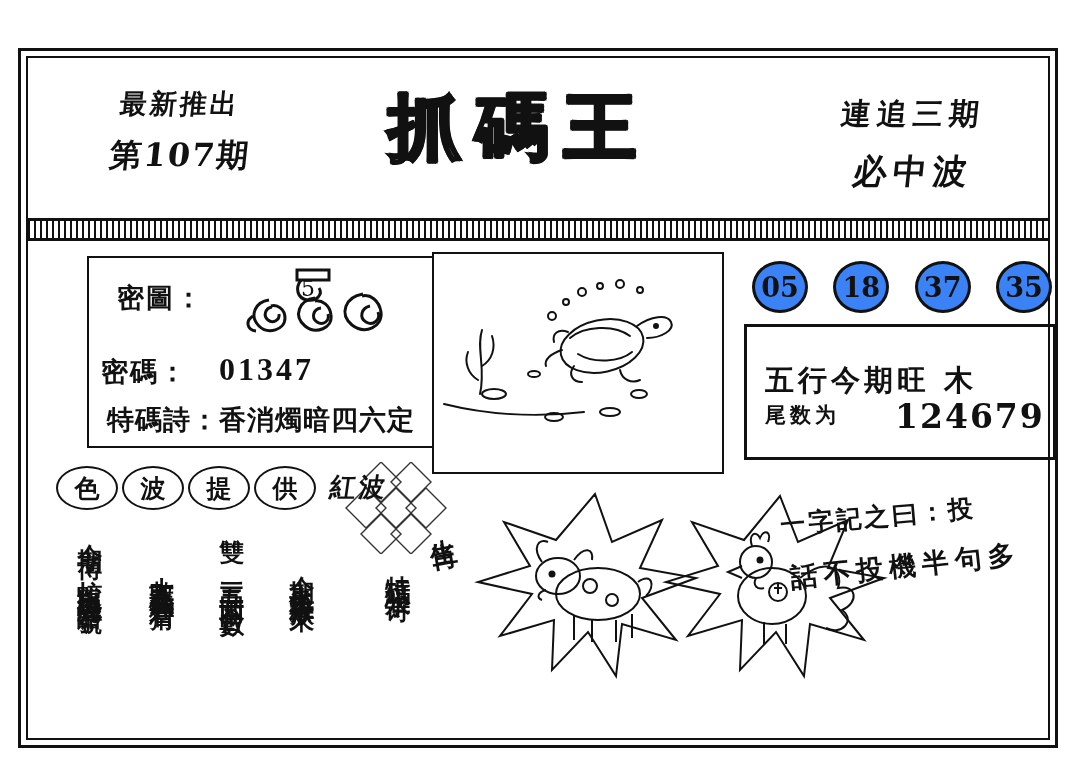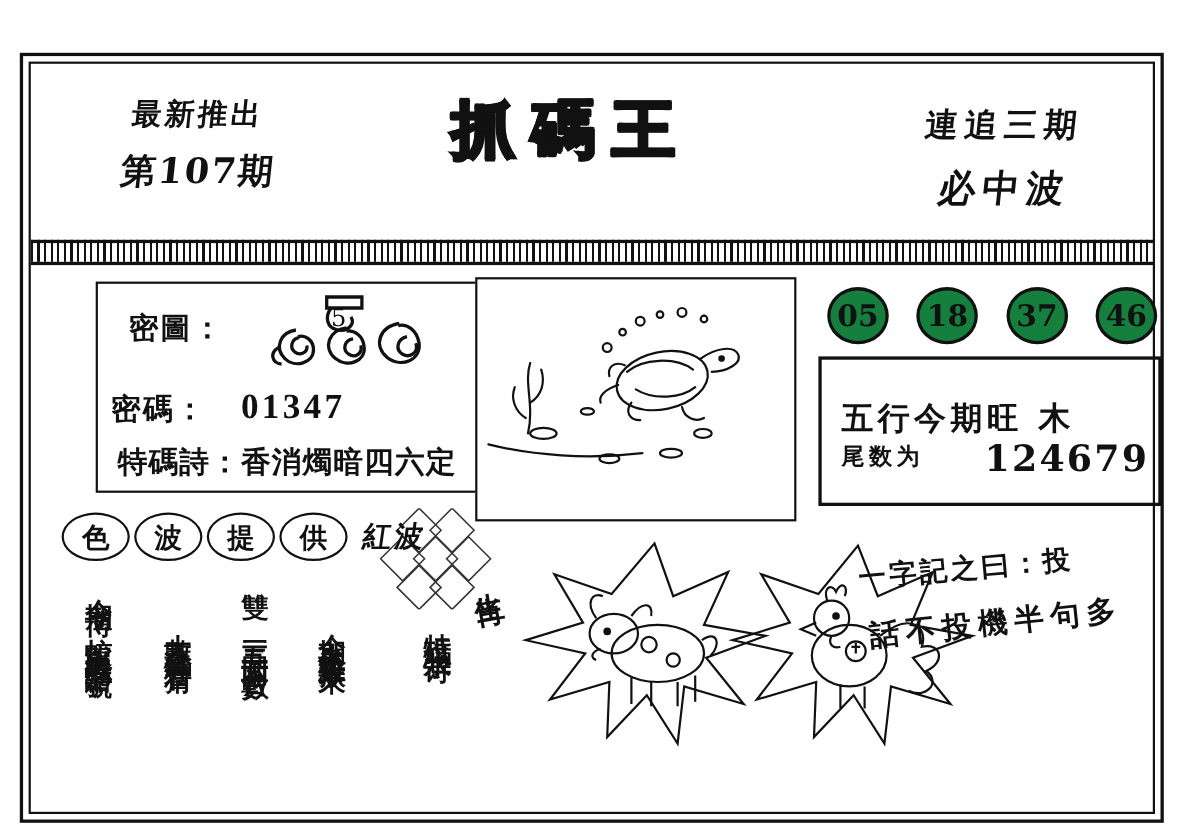--- a/index.html
+++ b/index.html
@@ -71,21 +71,21 @@
     transform: skewX(-6deg);
     white-space: nowrap;
   }
   .hdr-title {
     position: absolute;
     left: 265px;
     top: 12px;
     width: 430px;
     text-align: center;
     font-family: "DejaVu Serif", "Liberation Serif", serif;
-    font-size: 57px;
+    font-size: 72px;
     font-weight: bold;
     letter-spacing: 16px;
     color: #fff;
     -webkit-text-stroke: 3px #111;
     text-shadow:
       2px 0 0 #111, -2px 0 0 #111, 0 2px 0 #111, 0 -2px 0 #111;
     white-space: nowrap;
   }
   .hdr-right {
     position: absolute;
@@ -193,21 +193,21 @@
     height: 52px;
     border: 3px solid #111;
     border-radius: 50%;
     display: flex;
     align-items: center;
     justify-content: center;
     font-family: "DejaVu Serif", "Liberation Serif", serif;
     font-size: 27px;
     font-weight: bold;
     box-sizing: border-box;
-    background: #15803d;
+    background: #3b82f6;
   }
   
   .box-wuxing {
     position: absolute;
     left: 744px;
     top: 324px;
     width: 312px;
     height: 136px;
     border: 3px solid #111;
     box-sizing: border-box;
@@ -449,21 +449,21 @@
 
         <path d="M10 150 c40 10 90 14 140 8"></path>
       </g>
     </svg>
   </div>
 
   <div class="balls-top">
     <div class="ball">05</div>
     <div class="ball">18</div>
     <div class="ball">37</div>
-    <div class="ball">46</div>
+    <div class="ball">35</div>
   </div>
 
   <div class="box-wuxing">
     <div class="wx-line1">五行今期旺 木</div>
     <div class="wx-line2">尾数为</div>
     <div class="wx-digits">124679</div>
   </div>
 
   <div class="ovals">
     <div class="oval">色</div>

